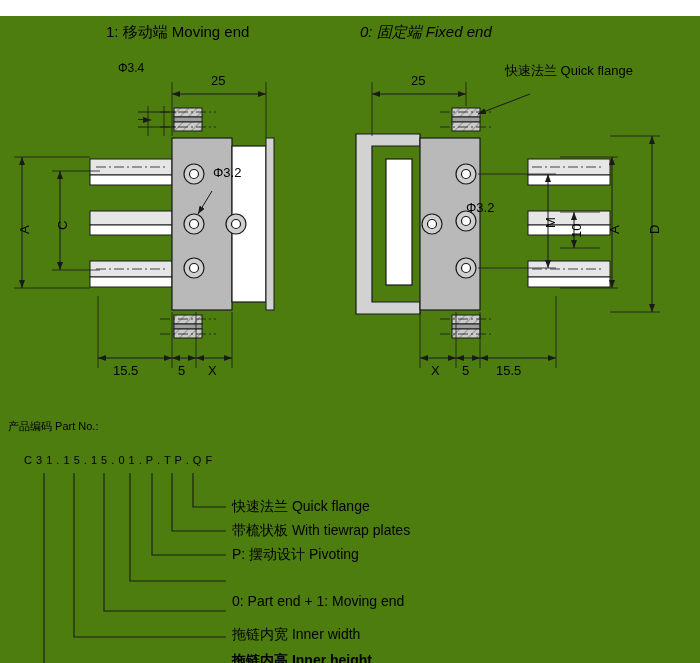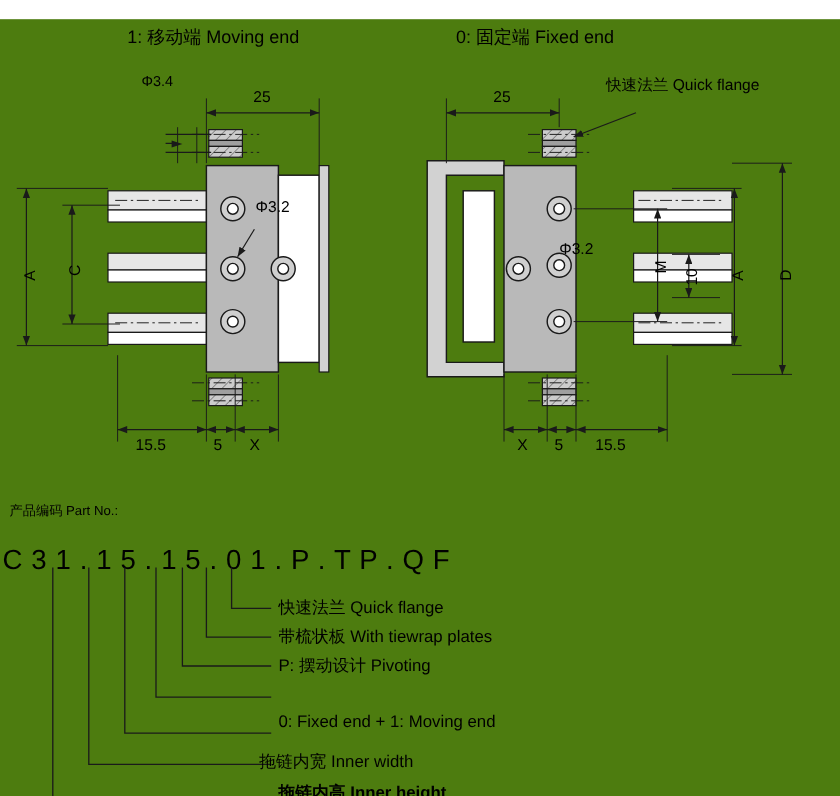--- a/index.html
+++ b/index.html
@@ -225,21 +225,21 @@
         <line x1="480" y1="296" x2="480" y2="352" stroke="#1a1a1a" stroke-width="0.8"></line>
         <line x1="556" y1="280" x2="556" y2="352" stroke="#1a1a1a" stroke-width="0.8"></line>
         <line x1="420" y1="342" x2="456" y2="342" stroke="#1a1a1a" stroke-width="1" marker-start="url(#arrStart)" marker-end="url(#arrEnd)"></line>
         <line x1="456" y1="342" x2="480" y2="342" stroke="#1a1a1a" stroke-width="1" marker-start="url(#arrStart)" marker-end="url(#arrEnd)"></line>
         <line x1="480" y1="342" x2="556" y2="342" stroke="#1a1a1a" stroke-width="1" marker-start="url(#arrStart)" marker-end="url(#arrEnd)"></line>
       </g>
     </g>
   </svg>
 
   <div class="abs txt ttl no-sel" style="left:106px; top:8px;">1: 移动端 Moving end</div>
-  <div class="abs txt ttl no-sel" style="left:380px; top:8px;">0: 固定端 Fixed end</div>
+  <div class="abs txt ttl no-sel" style="left:360px; top:8px;font-style:italic;">0: 固定端 Fixed end</div>
 
   <div class="abs txt no-sel" style="left:505px; top:48px;">快速法兰 Quick flange</div>
 
   <div class="abs txt txt-sm no-sel" style="left:118px; top:46px;">Φ3.4</div>
 
   <div class="abs txt no-sel" style="left:213px; top:150px;">Φ3.2</div>
   <div class="abs txt no-sel" style="left:466px; top:185px;">Φ3.2</div>
 
   <div class="abs txt no-sel" style="left:211px; top:58px;">25</div>
   <div class="abs txt no-sel" style="left:411px; top:58px;">25</div>
@@ -255,21 +255,21 @@
   <div class="abs txt no-sel" style="left:113px; top:348px;">15.5</div>
   <div class="abs txt no-sel" style="left:178px; top:348px;">5</div>
   <div class="abs txt no-sel" style="left:208px; top:348px;">X</div>
 
   <div class="abs txt no-sel" style="left:431px; top:348px;">X</div>
   <div class="abs txt no-sel" style="left:462px; top:348px;">5</div>
   <div class="abs txt no-sel" style="left:496px; top:348px;">15.5</div>
 
   <div class="abs txt no-sel" style="left:8px; top:404px; font-size:11px;">产品编码 Part No.:</div>
 
-  <div class="abs txt no-sel" style="left:2px; top:438px; font-size:23px; letter-spacing:0.5px;">C 3 1 . 1 5 . 1 5 . 0 1 . P . T P . Q F</div>
+  <div class="abs txt no-sel" style="left:24px; top:438px; font-size:11px; letter-spacing:0.5px;">C 3 1 . 1 5 . 1 5 . 0 1 . P . T P . Q F</div>
 
   <svg class="abs" style="left:0; top:455px;" width="700" height="208">
 
     <path d="M193,2 L193,36 L226,36" fill="none" stroke="#1a1a1a" stroke-width="1.1"></path>
 
     <path d="M172,2 L172,60 L226,60" fill="none" stroke="#1a1a1a" stroke-width="1.1"></path>
 
     <path d="M152,2 L152,84 L226,84" fill="none" stroke="#1a1a1a" stroke-width="1.1"></path>
 
     <path d="M130,2 L130,110 L226,110" fill="none" stroke="#1a1a1a" stroke-width="1.1"></path>
@@ -277,18 +277,18 @@
     <path d="M104,2 L104,140 L226,140" fill="none" stroke="#1a1a1a" stroke-width="1.1"></path>
 
     <path d="M74,2 L74,166 L226,166" fill="none" stroke="#1a1a1a" stroke-width="1.1"></path>
 
     <path d="M44,2 L44,194 L226,194" fill="none" stroke="#1a1a1a" stroke-width="1.1"></path>
   </svg>
 
   <div class="abs txt no-sel" style="left:232px; top:483px; font-size:14px;">快速法兰 Quick flange</div>
   <div class="abs txt no-sel" style="left:232px; top:531px; font-size:14px;">P: 摆动设计 Pivoting</div>
   <div class="abs txt no-sel" style="left:232px; top:507px; font-size:14px;">带梳状板 With tiewrap plates</div>
-  <div class="abs txt no-sel" style="left:232px; top:578px; font-size:14px;">0: Fixed end + 1: Moving end</div>
-
-  <div class="abs txt no-sel" style="left:216px; top:611px; font-size:14px;">拖链内宽 Inner width</div>
+  <div class="abs txt no-sel" style="left:232px; top:578px; font-size:14px;">0: Part end + 1: Moving end</div>
+
+  <div class="abs txt no-sel" style="left:232px; top:611px; font-size:14px;">拖链内宽 Inner width</div>
   <div class="abs txt no-sel" style="left:232px; top:637px; font-size:14px;font-weight:bold;">拖链内高 Inner height</div>
 
 </div>
 
 </body></html>

